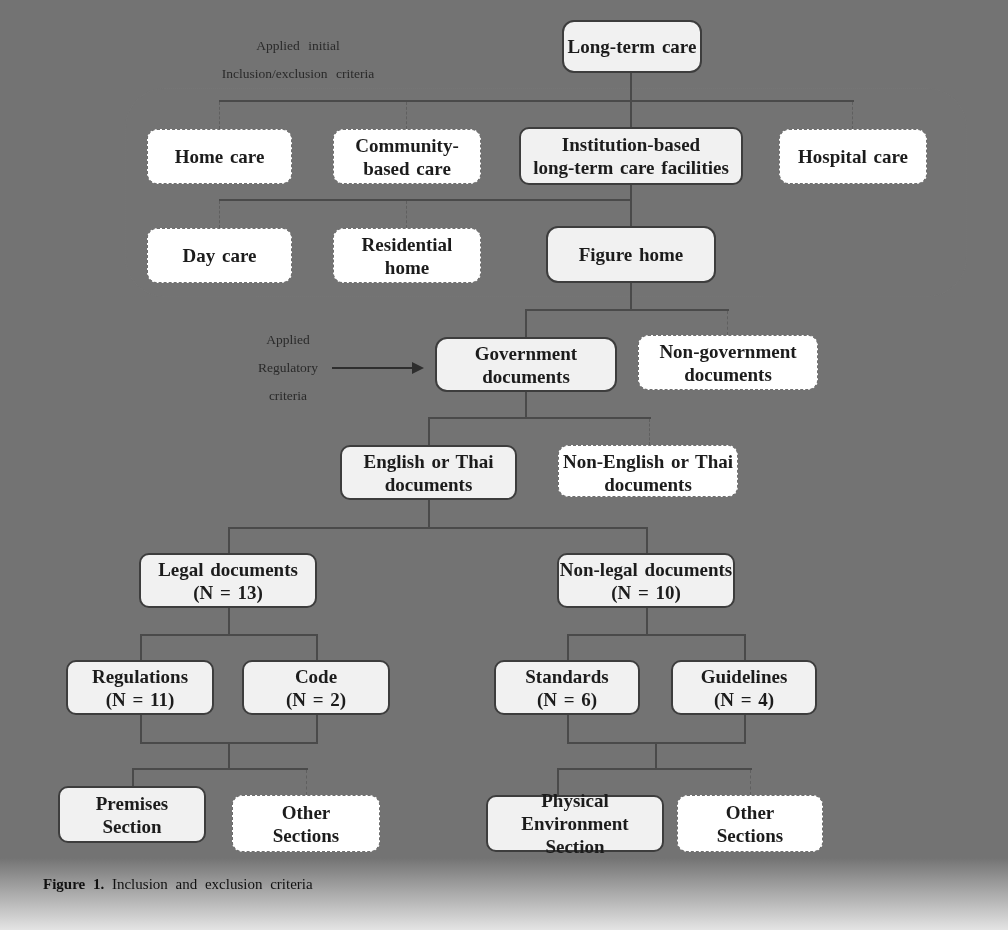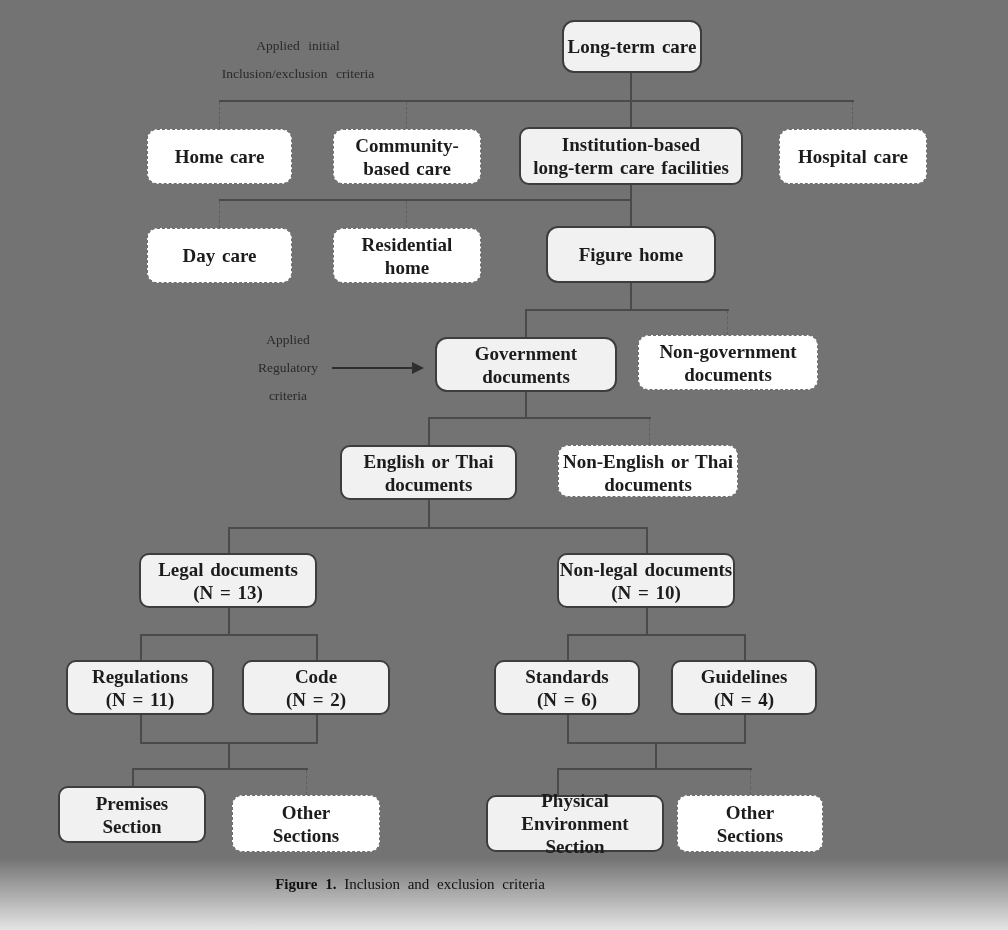--- a/index.html
+++ b/index.html
@@ -29,22 +29,22 @@
     position:absolute;font-size:13.5px;color:#2a2a2a;text-align:center;
     word-spacing:5px;z-index:2;white-space:nowrap;
   }
   .arrow-line{position:absolute;left:332px;top:367px;width:82px;height:2px;background:#2e2e2e;z-index:2;}
   .arrow-head{
     position:absolute;left:412px;top:361.5px;width:0;height:0;z-index:2;
     border-top:6.5px solid transparent;border-bottom:6.5px solid transparent;
     border-left:12px solid #2e2e2e;
   }
   .caption{
-    position:absolute;left:0;top:876px;width:820px;text-align:center;
-    font-size:15px;color:#111;z-index:3;word-spacing:4px;
+    position:absolute;left:0;top:876px;width:820px;text-align:left;
+    font-size:15px;color:#111;z-index:3;word-spacing:4px;padding-left:43px;
   }
   .caption b{font-weight:700;}
   .bottom-fade{
     position:absolute;left:0;top:858px;width:1008px;height:72px;
     background:linear-gradient(to bottom, rgba(236,236,236,0) 0%, #e4e4e4 100%);
     z-index:0;
   }
 </style>
 </head>
 <body>

